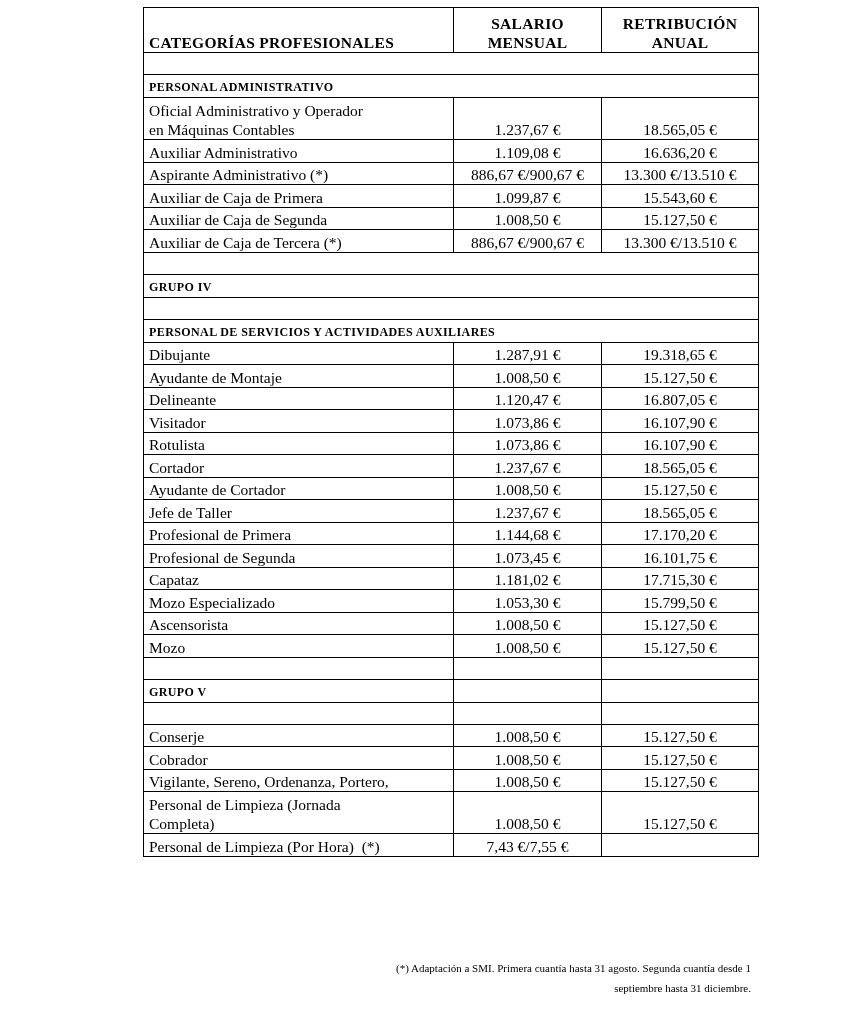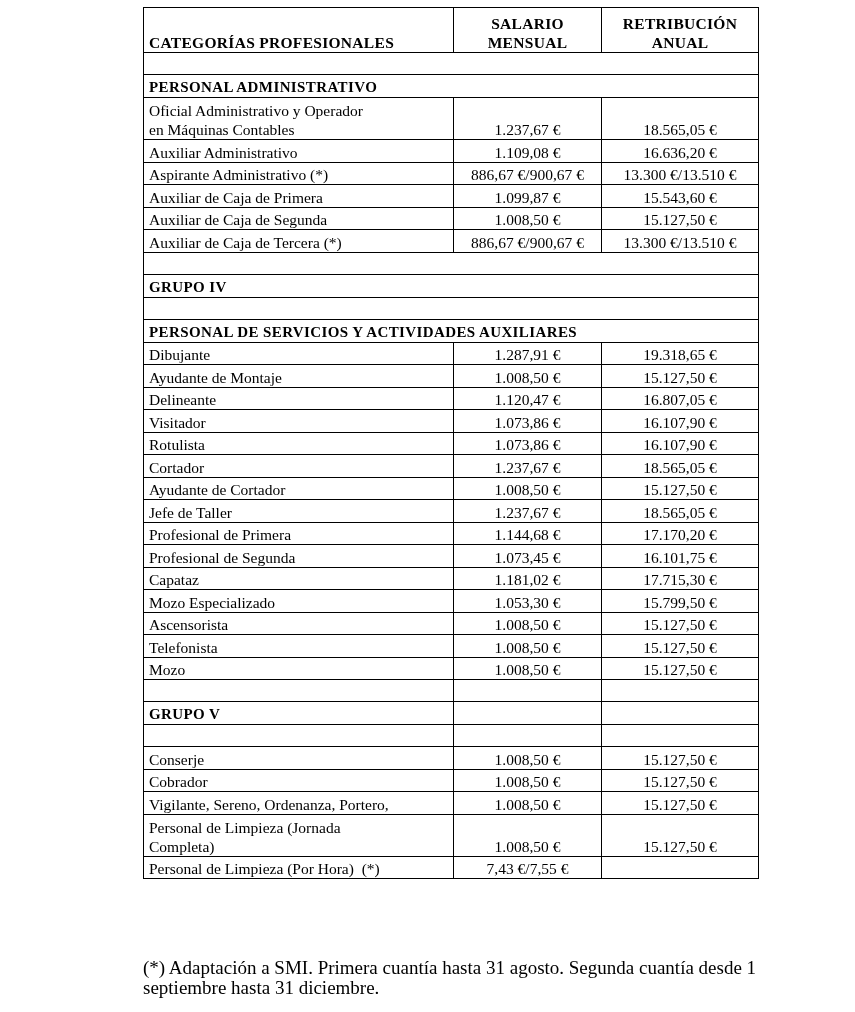--- a/index.html
+++ b/index.html
@@ -6,27 +6,27 @@
   body { width: 855px; height: 1012px; position: relative; overflow: hidden;
          font-family: "Liberation Serif", "DejaVu Serif", serif; color: #000; }
   .tbl { position: absolute; left: 143px; top: 7px; width: 615px;
          border-collapse: collapse; table-layout: fixed; font-size: 15.5px; }
   .tbl td { border: 1px solid #000; padding: 0 5px; line-height: 19px; vertical-align: bottom; }
   .tbl col.c1 { width: 310px; }
   .tbl col.c2 { width: 148px; }
   .tbl col.c3 { width: 157px; }
   .hdr td { height: 44px; font-weight: bold; font-size: 15.5px; letter-spacing: 0.3px; margin-top: 8px; }
   .hdr td.num { text-align: center; }
-  .sec td { height: 22px; font-weight: bold; font-size: 15px; letter-spacing: 0.4px; }
+  .sec td { height: 22px; font-weight: bold; font-size: 12px; letter-spacing: 0.4px; }
   .blank td { height: 21px; }
   .row td { height: 21.5px; }
   .row2 td { height: 41px; }
   .num { text-align: center; white-space: nowrap; }
-  .footnote { position: absolute; left: 143px; width: 615px; top: 958px;
-              text-align: left; font-size: 19px; line-height: 20px; }
+  .footnote { position: absolute; left: 136px; width: 615px; top: 958px;
+              text-align: right; font-size: 11px; line-height: 20px; }
 </style>
 </head>
 <body>
 
 <table class="tbl">
   <colgroup>
       <col class="c1">
       <col class="c2">
       <col class="c3">
     </colgroup>
@@ -147,25 +147,20 @@
         <td>Mozo Especializado</td>
         <td class="num">1.053,30 €</td>
         <td class="num">15.799,50 €</td>
       </tr>
     <tr class="row">
         <td>Ascensorista</td>
         <td class="num">1.008,50 €</td>
         <td class="num">15.127,50 €</td>
       </tr>
     <tr class="row">
-        <td>Telefonista</td>
-        <td class="num">1.008,50 €</td>
-        <td class="num">15.127,50 €</td>
-      </tr>
-    <tr class="row">
         <td>Mozo</td>
         <td class="num">1.008,50 €</td>
         <td class="num">15.127,50 €</td>
       </tr>
 
     <tr class="blank">
         <td></td>
         <td></td>
         <td></td>
       </tr>

